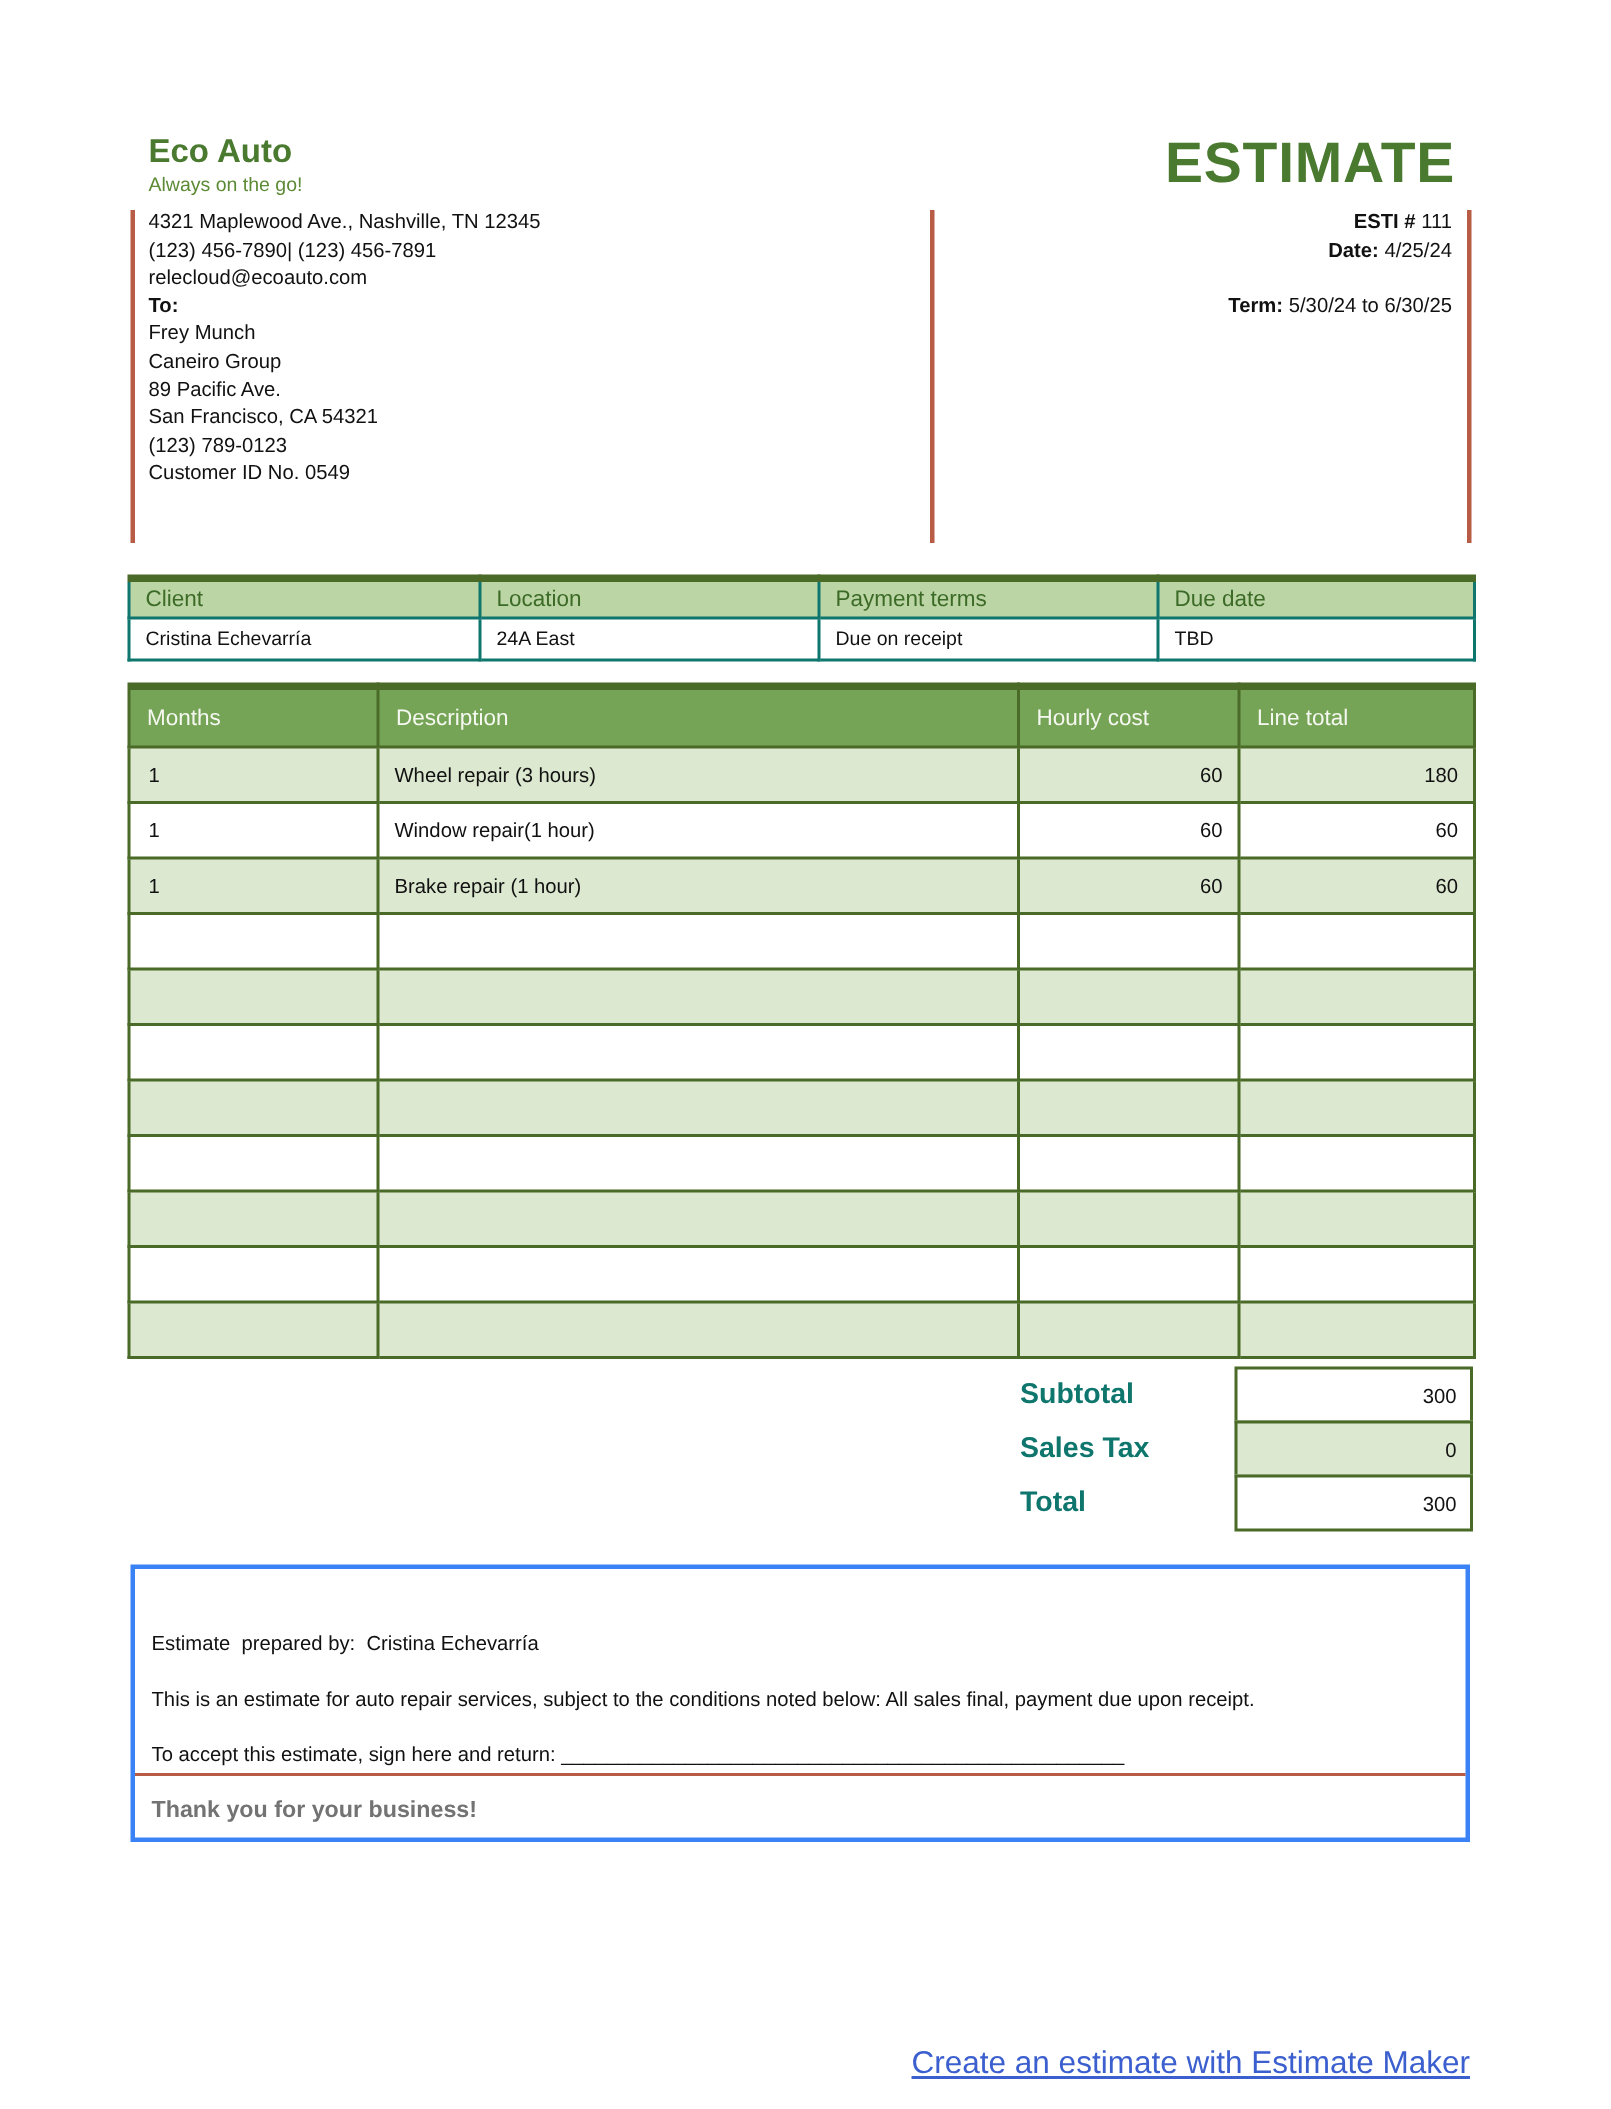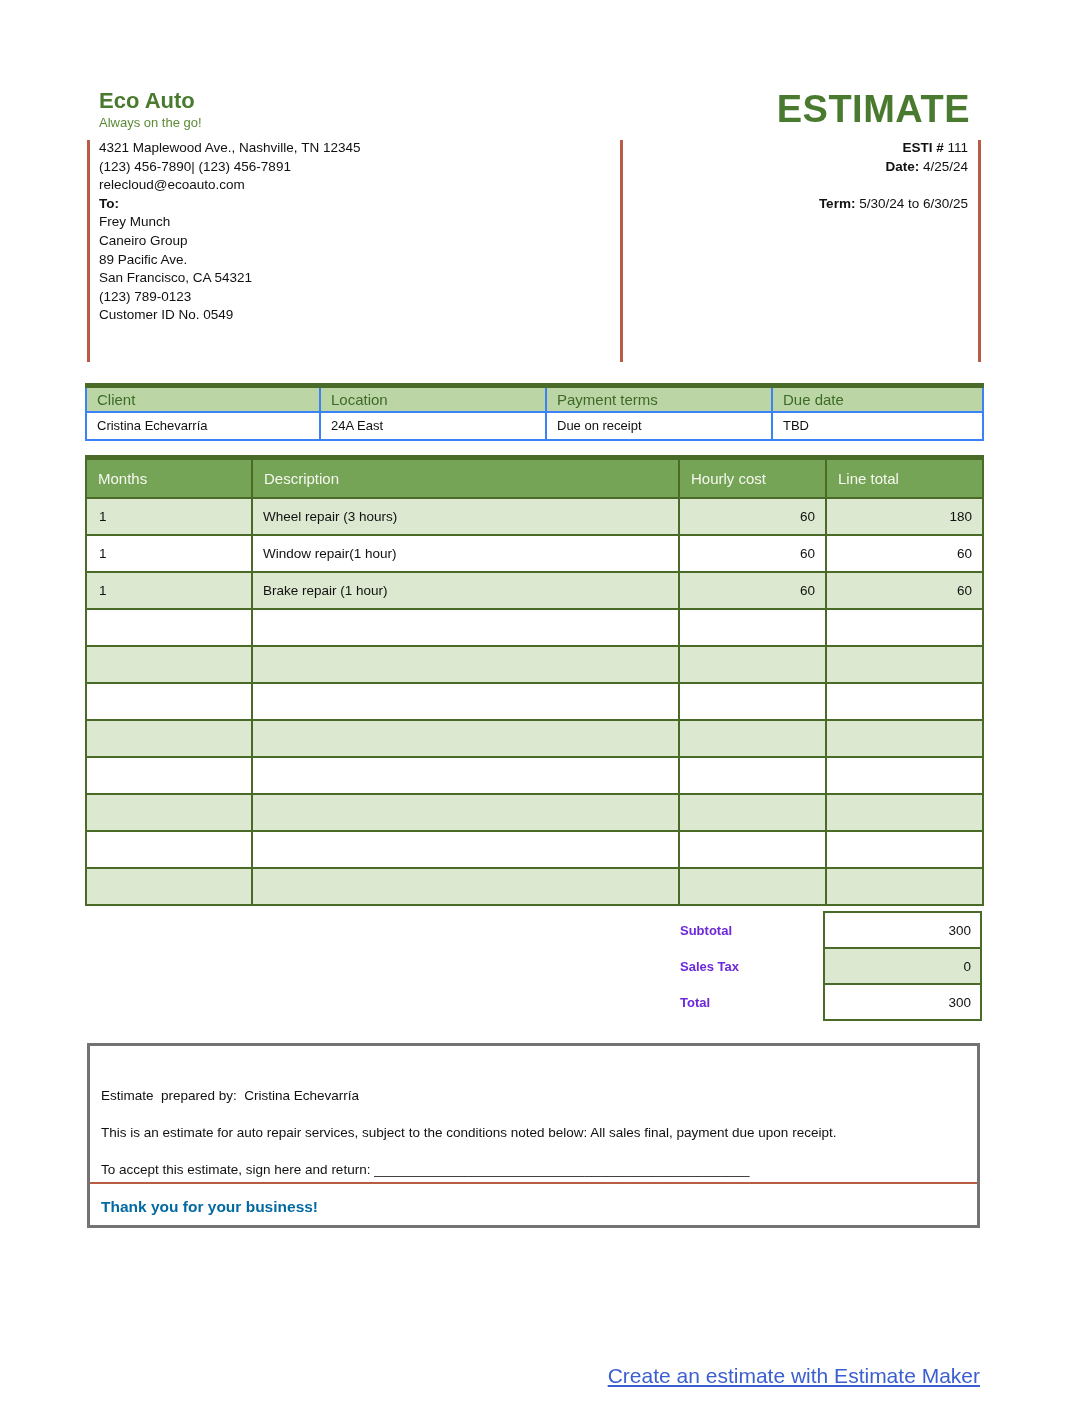--- a/index.html
+++ b/index.html
@@ -20,46 +20,46 @@
   
   .from-block { position:absolute; left:99px; top:139px; font-size:13.5px; line-height:18.6px; color:#111; }
   .from-block .bold { font-weight:bold; }
   .detail-block { position:absolute; left:630px; top:139px; width:338px; text-align:right; font-size:13.5px; line-height:18.6px; color:#111; }
   .detail-block .lbl { font-weight:bold; }
   .detail-block .spacer { height:18.6px; }
 
   
   table { border-collapse:collapse; table-layout:fixed; }
   .client-table { position:absolute; left:85px; top:383px; width:897px; border-top:5px solid #4a6a28; }
-  .client-table th, .client-table td { border:2px solid #3b82f6; text-align:left; vertical-align:middle; }
+  .client-table th, .client-table td { border:2px solid #0f766e; text-align:left; vertical-align:middle; }
   .client-table th { height:26px; background:#bcd5a4; color:#3c6b28; font-size:15px; font-weight:normal; padding-left:10px; }
   .client-table td { height:28px; background:#ffffff; font-size:13px; padding-left:10px; color:#111; }
 
   .items-table { position:absolute; left:85px; top:455px; width:897px; border-top:5px solid #4a6a28; }
   .items-table th, .items-table td { border:2px solid #4a6a28; vertical-align:middle; }
   .items-table th { height:40px; background:#76a456; color:#f5f8f0; font-size:15px; font-weight:normal; text-align:left; padding-left:11px; }
   .items-table td { height:37px; font-size:13.5px; color:#111; }
   .items-table td.c-months { padding-left:12px; text-align:left; }
   .items-table td.c-desc { padding-left:10px; text-align:left; }
   .items-table td.c-num { padding-right:10px; text-align:right; }
   .items-table tr.alt td { background:#dce8d0; }
   .items-table tr.plain td { background:#ffffff; }
 
   
-  .summary-label { position:absolute; left:680px; width:140px; height:38px; display:flex; align-items:center; font-size:13px; font-weight:bold; color:#6d28d9; }
+  .summary-label { position:absolute; left:680px; width:140px; height:38px; display:flex; align-items:center; font-size:19px; font-weight:bold; color:#0f766e; }
   .summary-box { position:absolute; left:823px; width:159px; height:38px; border:2px solid #4a6a28; display:flex; align-items:center; justify-content:flex-end; padding-right:9px; font-size:13.5px; color:#111; }
   .sum-1 { top:911px; } .sum-2 { top:947px; } .sum-3 { top:983px; }
   .bg-white { background:#ffffff; } .bg-green { background:#dce8d0; }
 
   
-  .footer-box { position:absolute; left:87px; top:1043px; width:893px; height:185px; border:3px solid #737373; background:#ffffff; }
+  .footer-box { position:absolute; left:87px; top:1043px; width:893px; height:185px; border:3px solid #3b82f6; background:#ffffff; }
   .footer-main { height:136px; padding:42px 12px 0 11px; font-size:13.5px; color:#111; }
   .footer-main p { white-space:pre-wrap; }
   .footer-main .gap { margin-top:22px; }
-  .footer-thanks { border-top:2px solid #b85c46; padding:14px 0 0 11px; font-size:15.5px; font-weight:bold; color:#0369a1; }
+  .footer-thanks { border-top:2px solid #b85c46; padding:14px 0 0 11px; font-size:15.5px; font-weight:bold; color:#737373; }
 
   
   .maker-link { position:absolute; right:94px; top:1364px; font-size:21px; color:#3b5fce; text-decoration:underline; cursor:pointer; }
 </style>
 </head>
 <body>
 
 <div class="page">
 
   <div class="company-name">Eco Auto</div>

